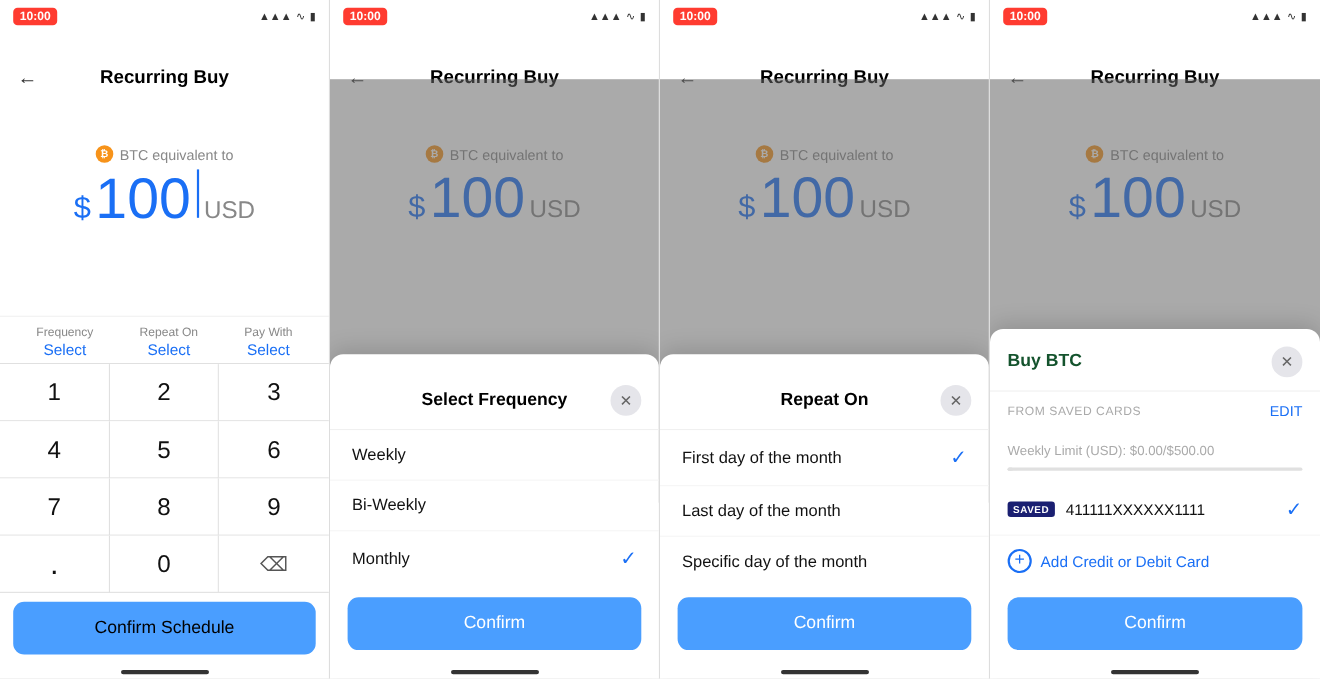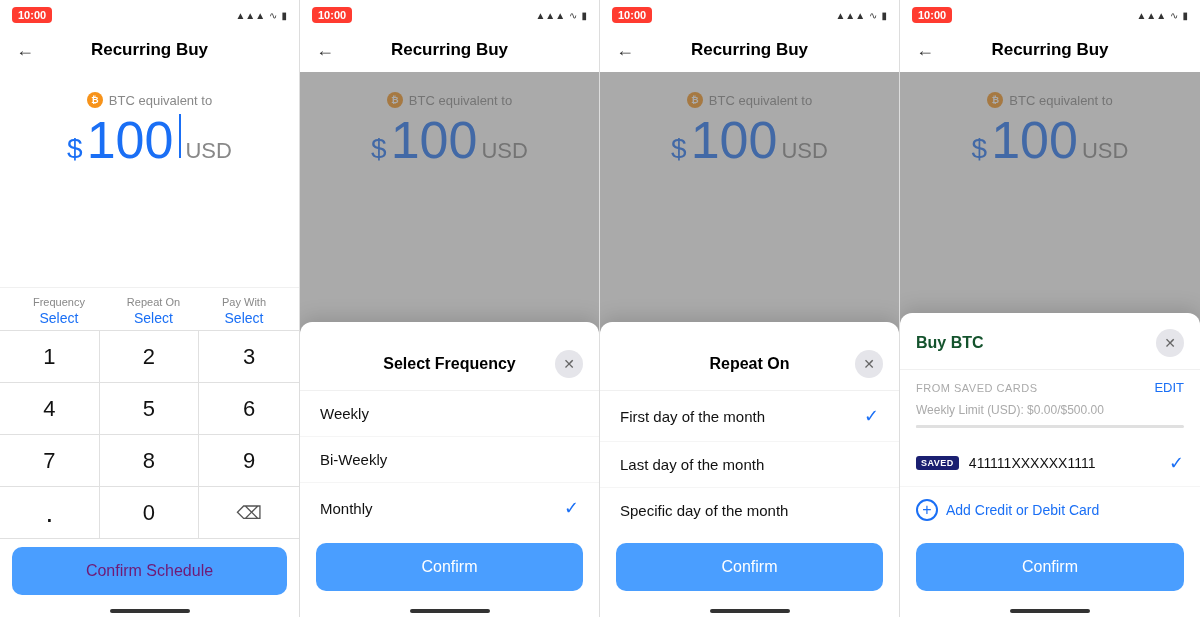--- a/index.html
+++ b/index.html
@@ -20,20 +20,21 @@
     }
     .screen {
       width: 300px;
       height: 617px;
       background: #fff;
       display: flex;
       flex-direction: column;
       position: relative;
       overflow: hidden;
       border-right: 1px solid #ddd;
+      gap: 20px;
     }
     .screen:last-child { border-right: none; }
 
     
     .status-bar {
       display: flex;
       justify-content: space-between;
       align-items: center;
       padding: 6px 12px 4px;
       height: 28px;
@@ -208,21 +209,21 @@
     .numpad-key.backspace {
       font-size: 18px;
       color: #555;
     }
     .numpad-key.dot { font-size: 28px; }
 
     
     .confirm-schedule-btn {
       margin: 8px 12px;
       background: #4a9eff;
-      color: #701a75;
+      color: #000000;
       border: none;
       border-radius: 10px;
       width: calc(100% - 24px);
       height: 48px;
       font-size: 16px;
       font-weight: 500;
       cursor: pointer;
     }
 
     
@@ -364,20 +365,21 @@
     }
     .edit-label {
       font-size: 13px;
       color: #1a6ff5;
       cursor: pointer;
     }
     .weekly-limit {
       font-size: 12px;
       color: #aaa;
       padding: 2px 16px 8px;
+      margin-top: 14px;
     }
     .limit-bar-container {
       margin: 0 16px 12px;
       height: 3px;
       background: #e0e0e0;
       border-radius: 2px;
     }
     .limit-bar-fill {
       height: 100%;
       background: #e0e0e0;

